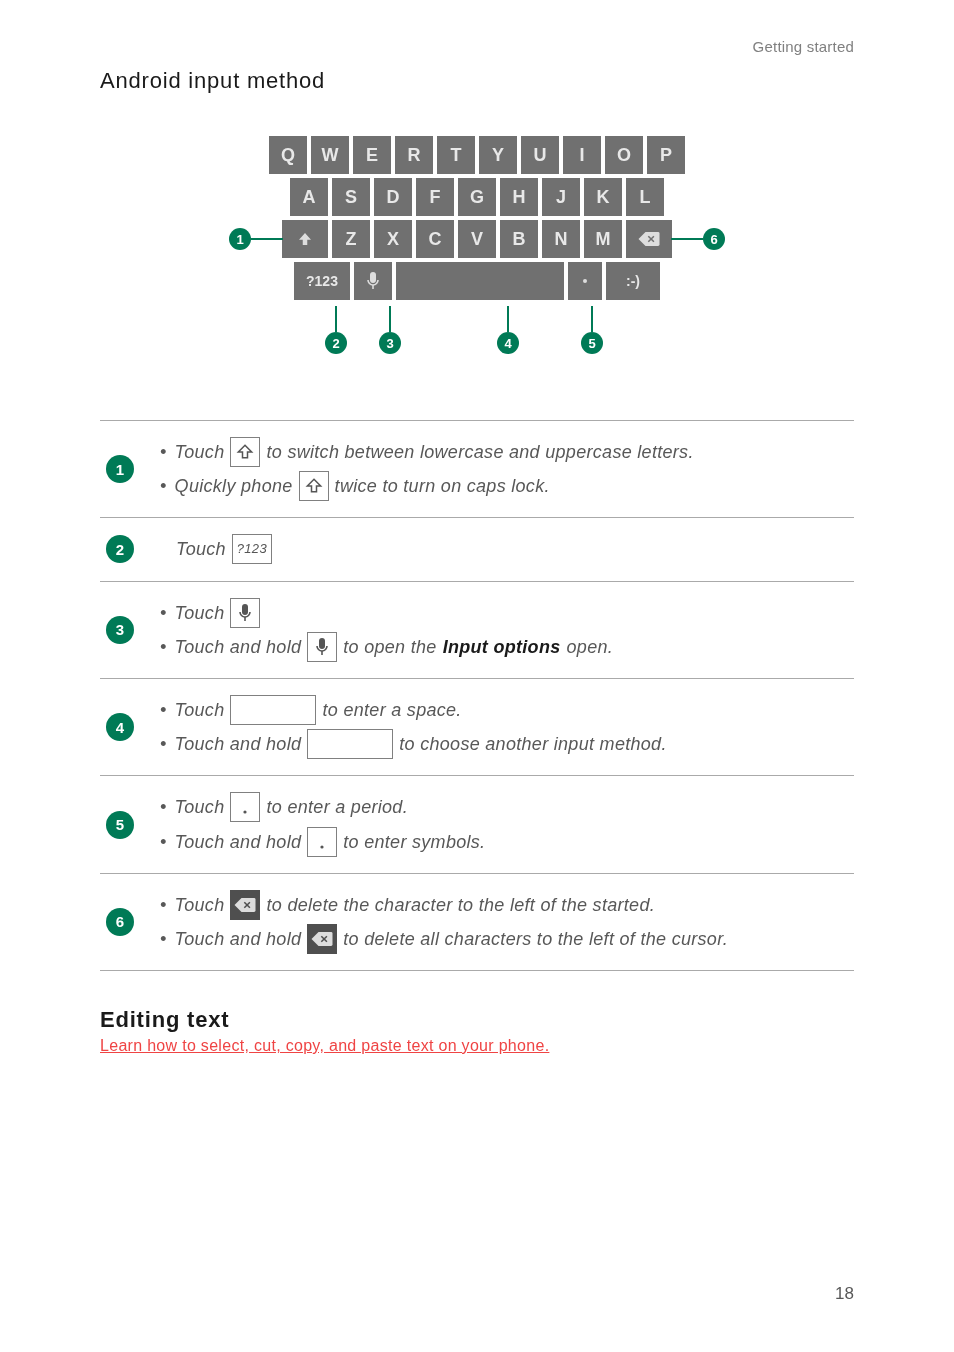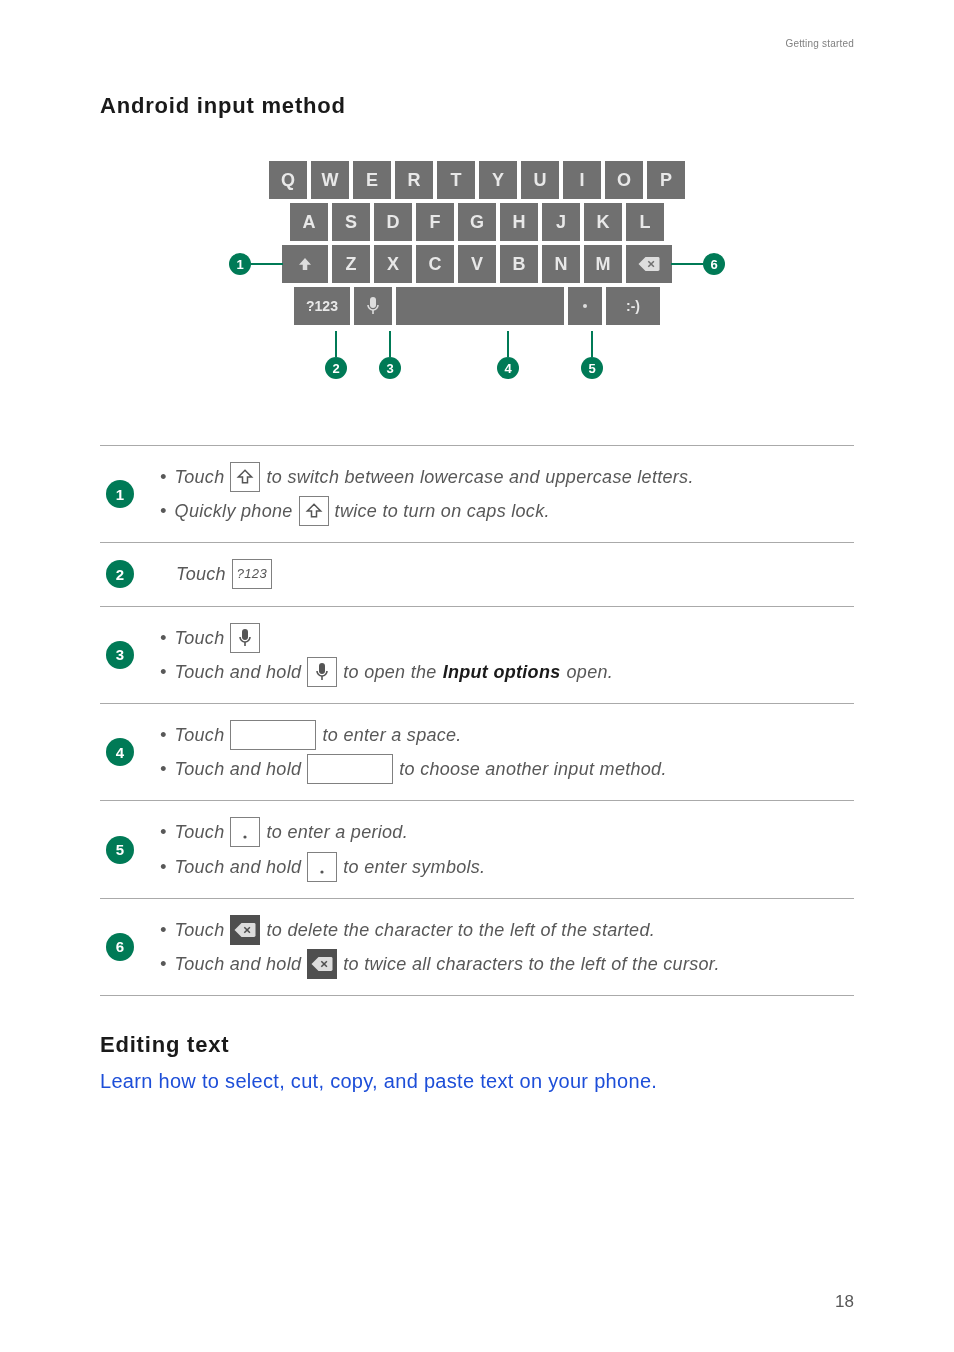--- a/index.html
+++ b/index.html
@@ -9,30 +9,30 @@
     background: #ffffff;
     font-family: "Segoe UI", Arial, sans-serif;
     color: #585858;
     position: relative;
     padding: 48px 100px 0 100px;
   }
   .header-label {
     position: absolute;
     top: 38px;
     right: 100px;
-    font-size: 10px;
+    font-size: 15px;
     color: #808080;
     letter-spacing: 0.2px;
   }
   .section-title {
     font-size: 22px;
-    font-weight: 700;
+    font-weight: 400;
     color: #1a1a1a;
     letter-spacing: 0.8px;
-    margin-top: 45px;
+    margin-top: 20px;
     margin-bottom: 36px;
   }
   .keyboard-area {
     display: flex;
     justify-content: center;
     margin-bottom: 40px;
   }
   .keyboard-wrap {
     position: relative;
     width: 600px;
@@ -154,30 +154,31 @@
   .icon-box.wide { width:86px; }
   .icon-box.dark { background:#4f4f4f; border-color:#4f4f4f; }
   strong.bolded { color:#1a1a1a; font-weight:700; }
 
   .editing-title {
     font-size:22px;
     font-weight:700;
     color:#1a1a1a;
     letter-spacing:0.8px;
     margin-top:36px;
-    margin-bottom:12px;
+    margin-bottom:4px;
   }
   .editing-desc {
-    font-size:20px;
-    color:#1d4ed8;
+    font-size:16px;
+    color:#ef4444;
     letter-spacing:0.3px;
+    text-decoration:underline;
   }
   .page-num {
     position:absolute;
-    bottom:40px;
+    bottom:48px;
     right:100px;
     font-size:17px;
     color:#585858;
   }
 </style>
 </head>
 <body>
 
 <div class="header-label">Getting started</div>
 
@@ -385,21 +386,21 @@
         <span>to delete the character to the left of the started.</span>
       </div>
       <div class="bullet-line">
         <span>Touch and hold</span>
         <span class="icon-box dark">
           <svg width="22" height="14" viewBox="0 0 30 20">
               <path fill="#ddd" d="M10 0h18a2 2 0 012 2v16a2 2 0 01-2 2H10L0 10z"></path>
               <path stroke="#4f4f4f" stroke-width="2.2" d="M14 6l8 8M22 6l-8 8"></path>
             </svg>
         </span>
-        <span>to twice all characters to the left of the cursor.</span>
+        <span>to delete all characters to the left of the cursor.</span>
       </div>
     </div>
   </div>
 
 </div>
 
 <div class="editing-title">Editing text</div>
 <div class="editing-desc">Learn how to select, cut, copy, and paste text on your phone.</div>
 
 <div class="page-num">18</div>

